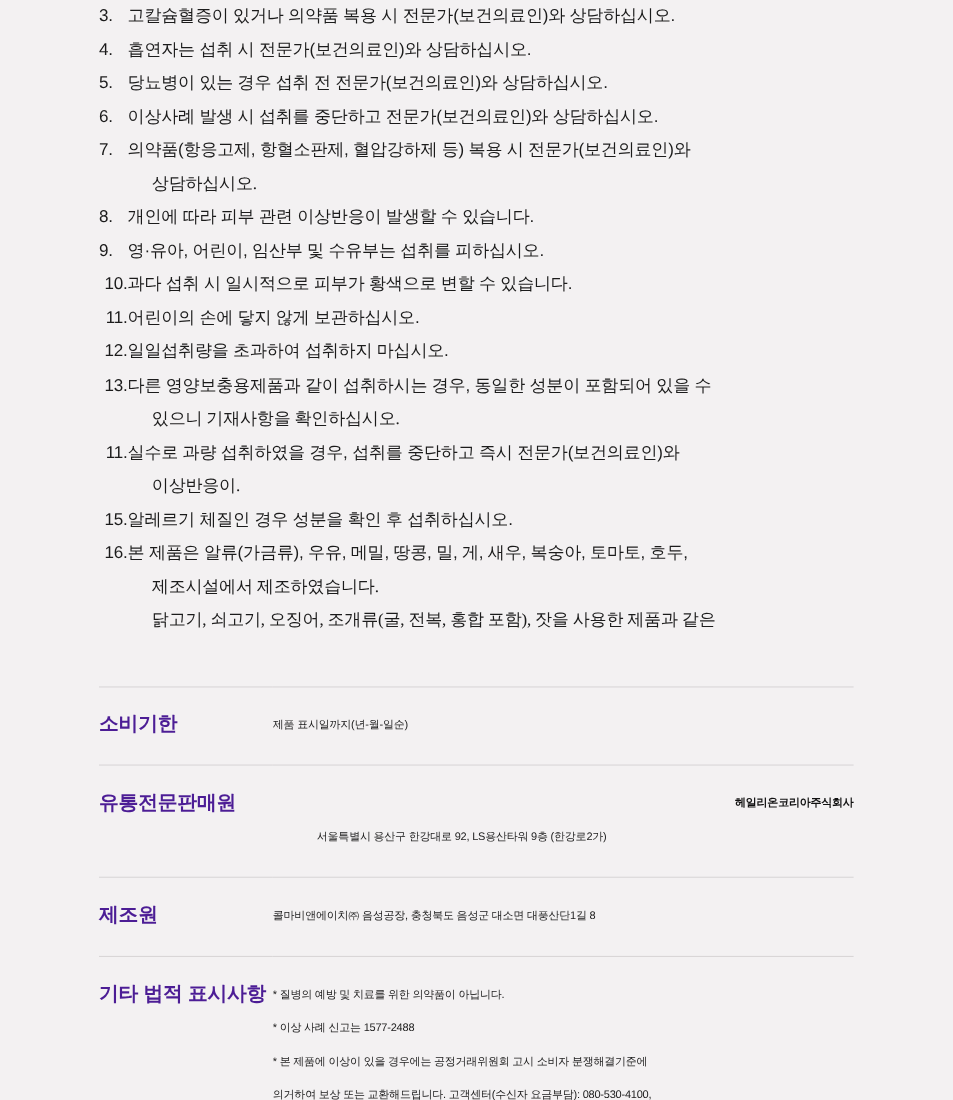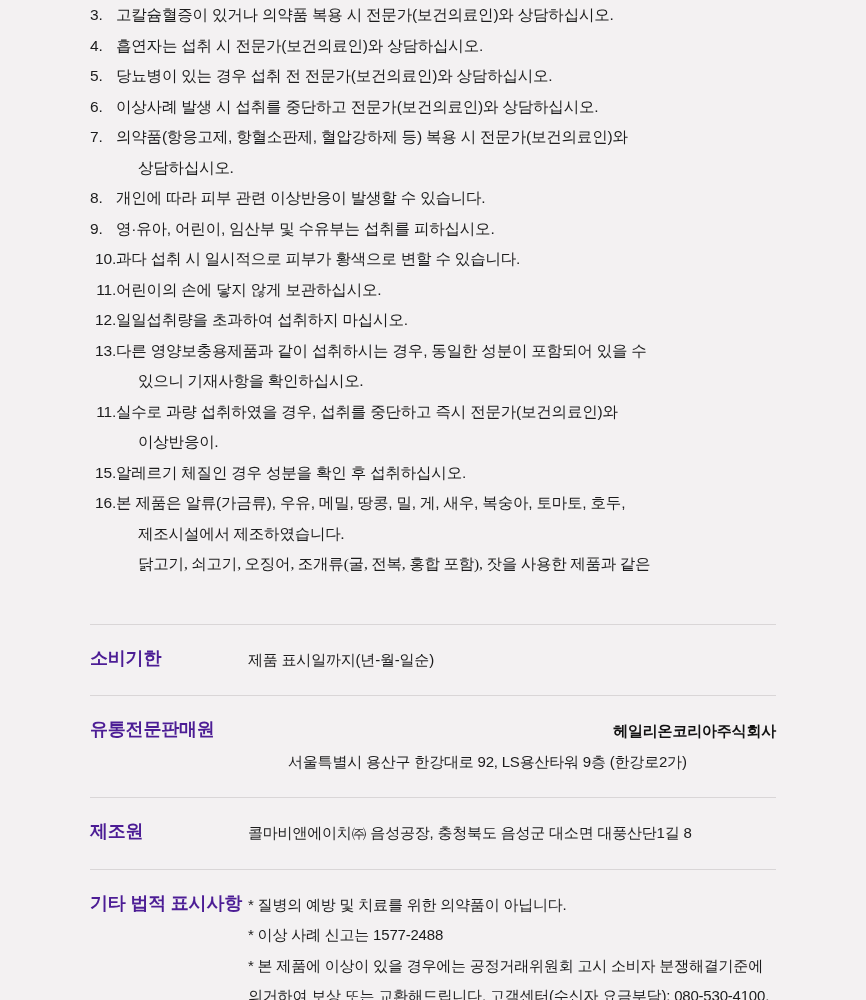--- a/index.html
+++ b/index.html
@@ -69,21 +69,21 @@
     vertical-align: top;
     font-size: 18px;
     font-weight: bold;
     color: #4c1d95;
     padding: 21px 0 20px 0;
     letter-spacing: -0.2px;
     white-space: nowrap;
   }
   .info-table td {
     vertical-align: top;
-    font-size: 15px;
+    font-size: 10px;
     color: #1b1b1b;
     padding: 20px 0 20px 0;
     line-height: 30.5px;
     letter-spacing: -0.2px;
   }
   .vendor-name {
     font-weight: bold;
     display: block;
     color: #111;
     text-align: right;

